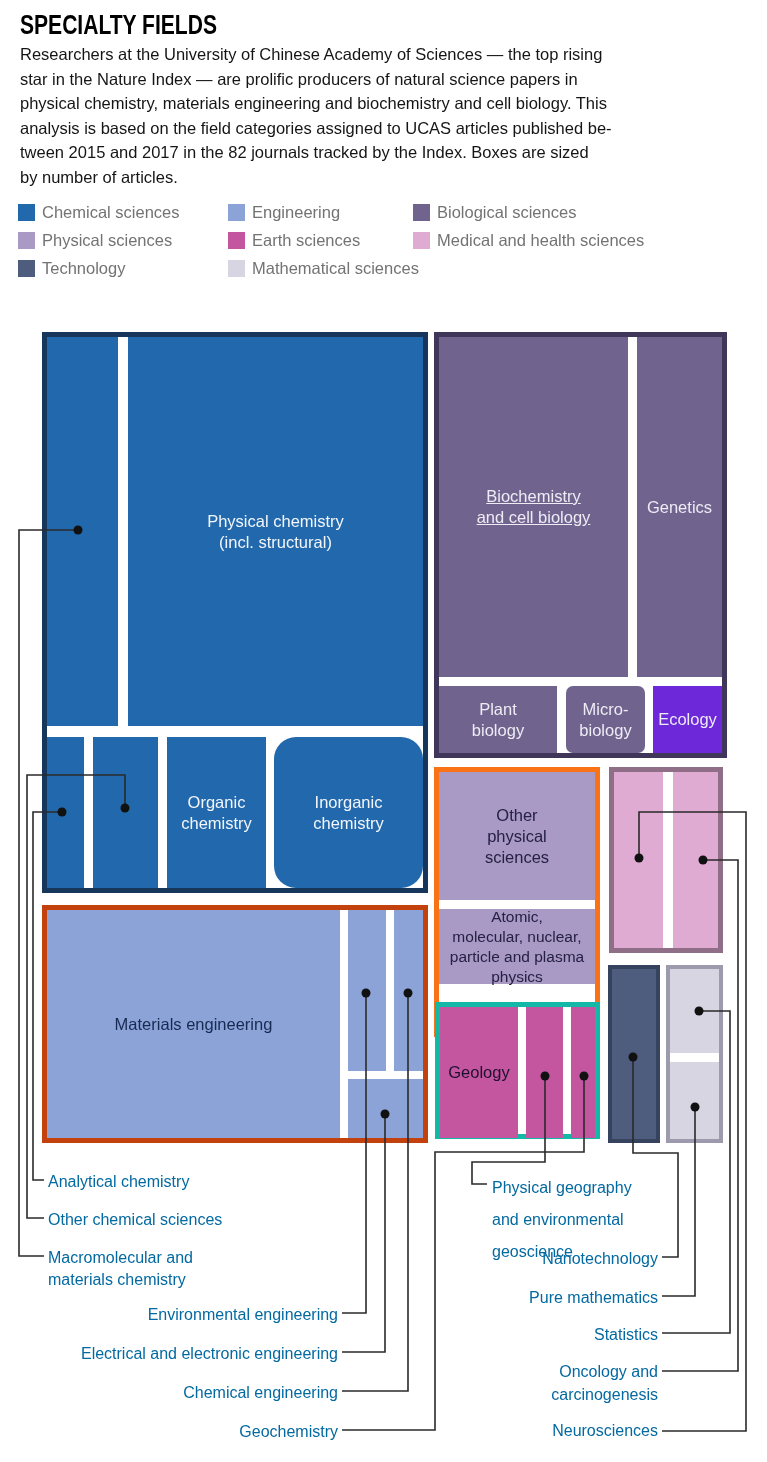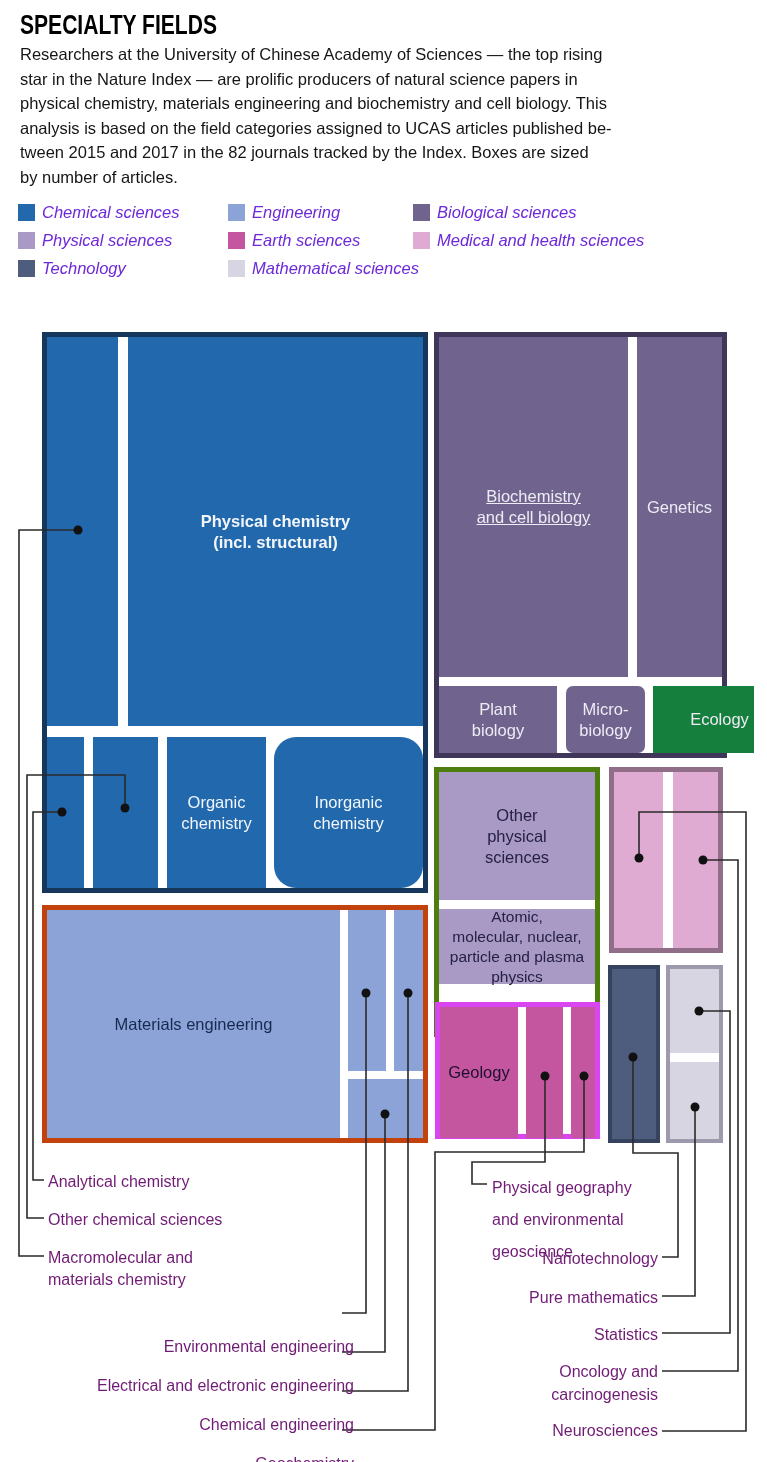--- a/index.html
+++ b/index.html
@@ -4,38 +4,38 @@
 <style>
   html,body{margin:0;padding:0;background:#fff;}
   .canvas{position:relative;width:767px;height:1462px;background:#fff;
           font-family:"Liberation Sans",sans-serif;color:#1a1a1a;overflow:hidden;}
   .title{position:absolute;left:20px;top:10px;font-size:27px;font-weight:700;
          letter-spacing:0px;transform:scaleX(.78);transform-origin:left;white-space:nowrap;color:#000;}
   .intro{position:absolute;left:20px;top:42px;width:740px;font-size:16.5px;
          line-height:24.6px;white-space:pre-line;color:#151515;}
   .lg-item{position:absolute;display:flex;align-items:center;height:18px;}
   .lg-sw{width:17px;height:17px;margin-right:7px;flex:0 0 auto;}
-  .lg-lb{font-size:16.5px;color:#6d28d9;white-space:nowrap;font-style:italic;}
+  .lg-lb{font-size:16.5px;color:#737373;white-space:nowrap;}
   
   .grp{position:absolute;background:#fff;box-sizing:border-box;}
   .g-chem{left:42px;top:332px;width:386px;height:561px;border:5px solid #16365C;}
   .g-eng{left:42px;top:905px;width:386px;height:238px;border:5px solid #c2410c;}
   .g-bio{left:434px;top:332px;width:293px;height:426px;border:5px solid #3F3659;}
-  .g-phys{left:434px;top:767px;width:166px;height:270px;border:5px solid #4d7c0f;}
-  .g-earth{left:435px;top:1002px;width:165px;height:137px;border:5px solid #d946ef;}
+  .g-phys{left:434px;top:767px;width:166px;height:270px;border:5px solid #f97316;}
+  .g-earth{left:435px;top:1002px;width:165px;height:137px;border:5px solid #14b8a6;}
   .g-med{left:609px;top:767px;width:114px;height:186px;border:5px solid #906E88;}
   .g-tech{left:608px;top:965px;width:52px;height:178px;border:4px solid #36435F;background:#4E5C7E;}
   .g-math{left:666px;top:965px;width:57px;height:178px;border:4px solid #9C9AAC;}
   .bx{position:absolute;display:flex;align-items:center;justify-content:center;
       text-align:center;white-space:pre-line;font-size:16.5px;line-height:21px;}
   .t-chem{color:#F2F6FB;} .t-bio{color:#EDEBF4;} .t-eng{color:#172A52;}
   .t-phys{color:#262043;} .t-earth{color:#1C1030;}
   
   .c-left{left:0;top:0;width:71px;height:389px;}
-  .c-main{left:81px;top:0;width:295px;height:389px;font-weight:bold;}
+  .c-main{left:81px;top:0;width:295px;height:389px;}
   .c-b1{left:0;top:400px;width:37px;height:151px;}
   .c-b2{left:46px;top:400px;width:65px;height:151px;}
   .c-org{left:120px;top:400px;width:99px;height:151px;}
   .c-inorg{left:227px;top:400px;width:149px;height:151px;border-radius:22px;}
   
   .e-main{left:0;top:0;width:293px;height:228px;}
   .e-ca{left:301px;top:0;width:38px;height:161px;}
   .e-cb{left:347px;top:0;width:29px;height:161px;}
   .e-bot{left:301px;top:169px;width:75px;height:59px;}
   
@@ -53,23 +53,23 @@
   .er-c3{left:131px;top:0;width:24px;height:131px;}
   
   .m-l{left:0;top:0;width:49px;height:176px;}
   .m-r{left:59px;top:0;width:45px;height:176px;}
   
   .ma-top{left:0;top:0;width:49px;height:84px;}
   .ma-bot{left:0;top:93px;width:49px;height:77px;}
   
   .lines{position:absolute;left:0;top:0;width:767px;height:1462px;pointer-events:none;}
   
-  .co{position:absolute;font-size:16px;line-height:22px;color:#701a75;white-space:pre-line;}
+  .co{position:absolute;font-size:16px;line-height:22px;color:#0369a1;white-space:pre-line;}
   .co-l{text-align:left;}
-  .co-r1{left:16px;width:338px;text-align:right;margin-top:32px;}
+  .co-r1{left:0;width:338px;text-align:right;}
   .co-r2{left:0;width:658px;text-align:right;}
 </style>
 </head>
 <body>
 
 <div class="canvas">
 
   <div class="title">SPECIALTY FIELDS</div>
   <div class="intro">Researchers at the University of Chinese Academy of Sciences — the top rising
 star in the Nature Index — are prolific producers of natural science papers in
@@ -131,21 +131,21 @@
   </div>
 
   <div class="grp g-bio">
     <div class="bx t-bio b-main" style="background: rgb(112, 100, 143); text-decoration: underline;">Biochemistry
 and cell biology</div>
     <div class="bx t-bio b-gen" style="background: rgb(112, 100, 143);">Genetics</div>
     <div class="bx t-bio b-plant" style="background: rgb(112, 100, 143);">Plant
 biology</div>
     <div class="bx t-bio b-micro" style="background: rgb(112, 100, 143); border-radius: 7px;">Micro-
 biology</div>
-    <div class="bx t-bio b-eco" style="background: #15803d; padding-left: 32px;">Ecology</div>
+    <div class="bx t-bio b-eco" style="background: #6d28d9;">Ecology</div>
   </div>
 
   <div class="grp g-phys">
     <div class="bx t-phys p-top" style="background: rgb(168, 154, 197);">Other
 physical
 sciences</div>
     <div class="bx t-phys p-bot" style="background: rgb(168, 154, 197);">Atomic,
 molecular, nuclear,
 particle and plasma
 physics</div>

